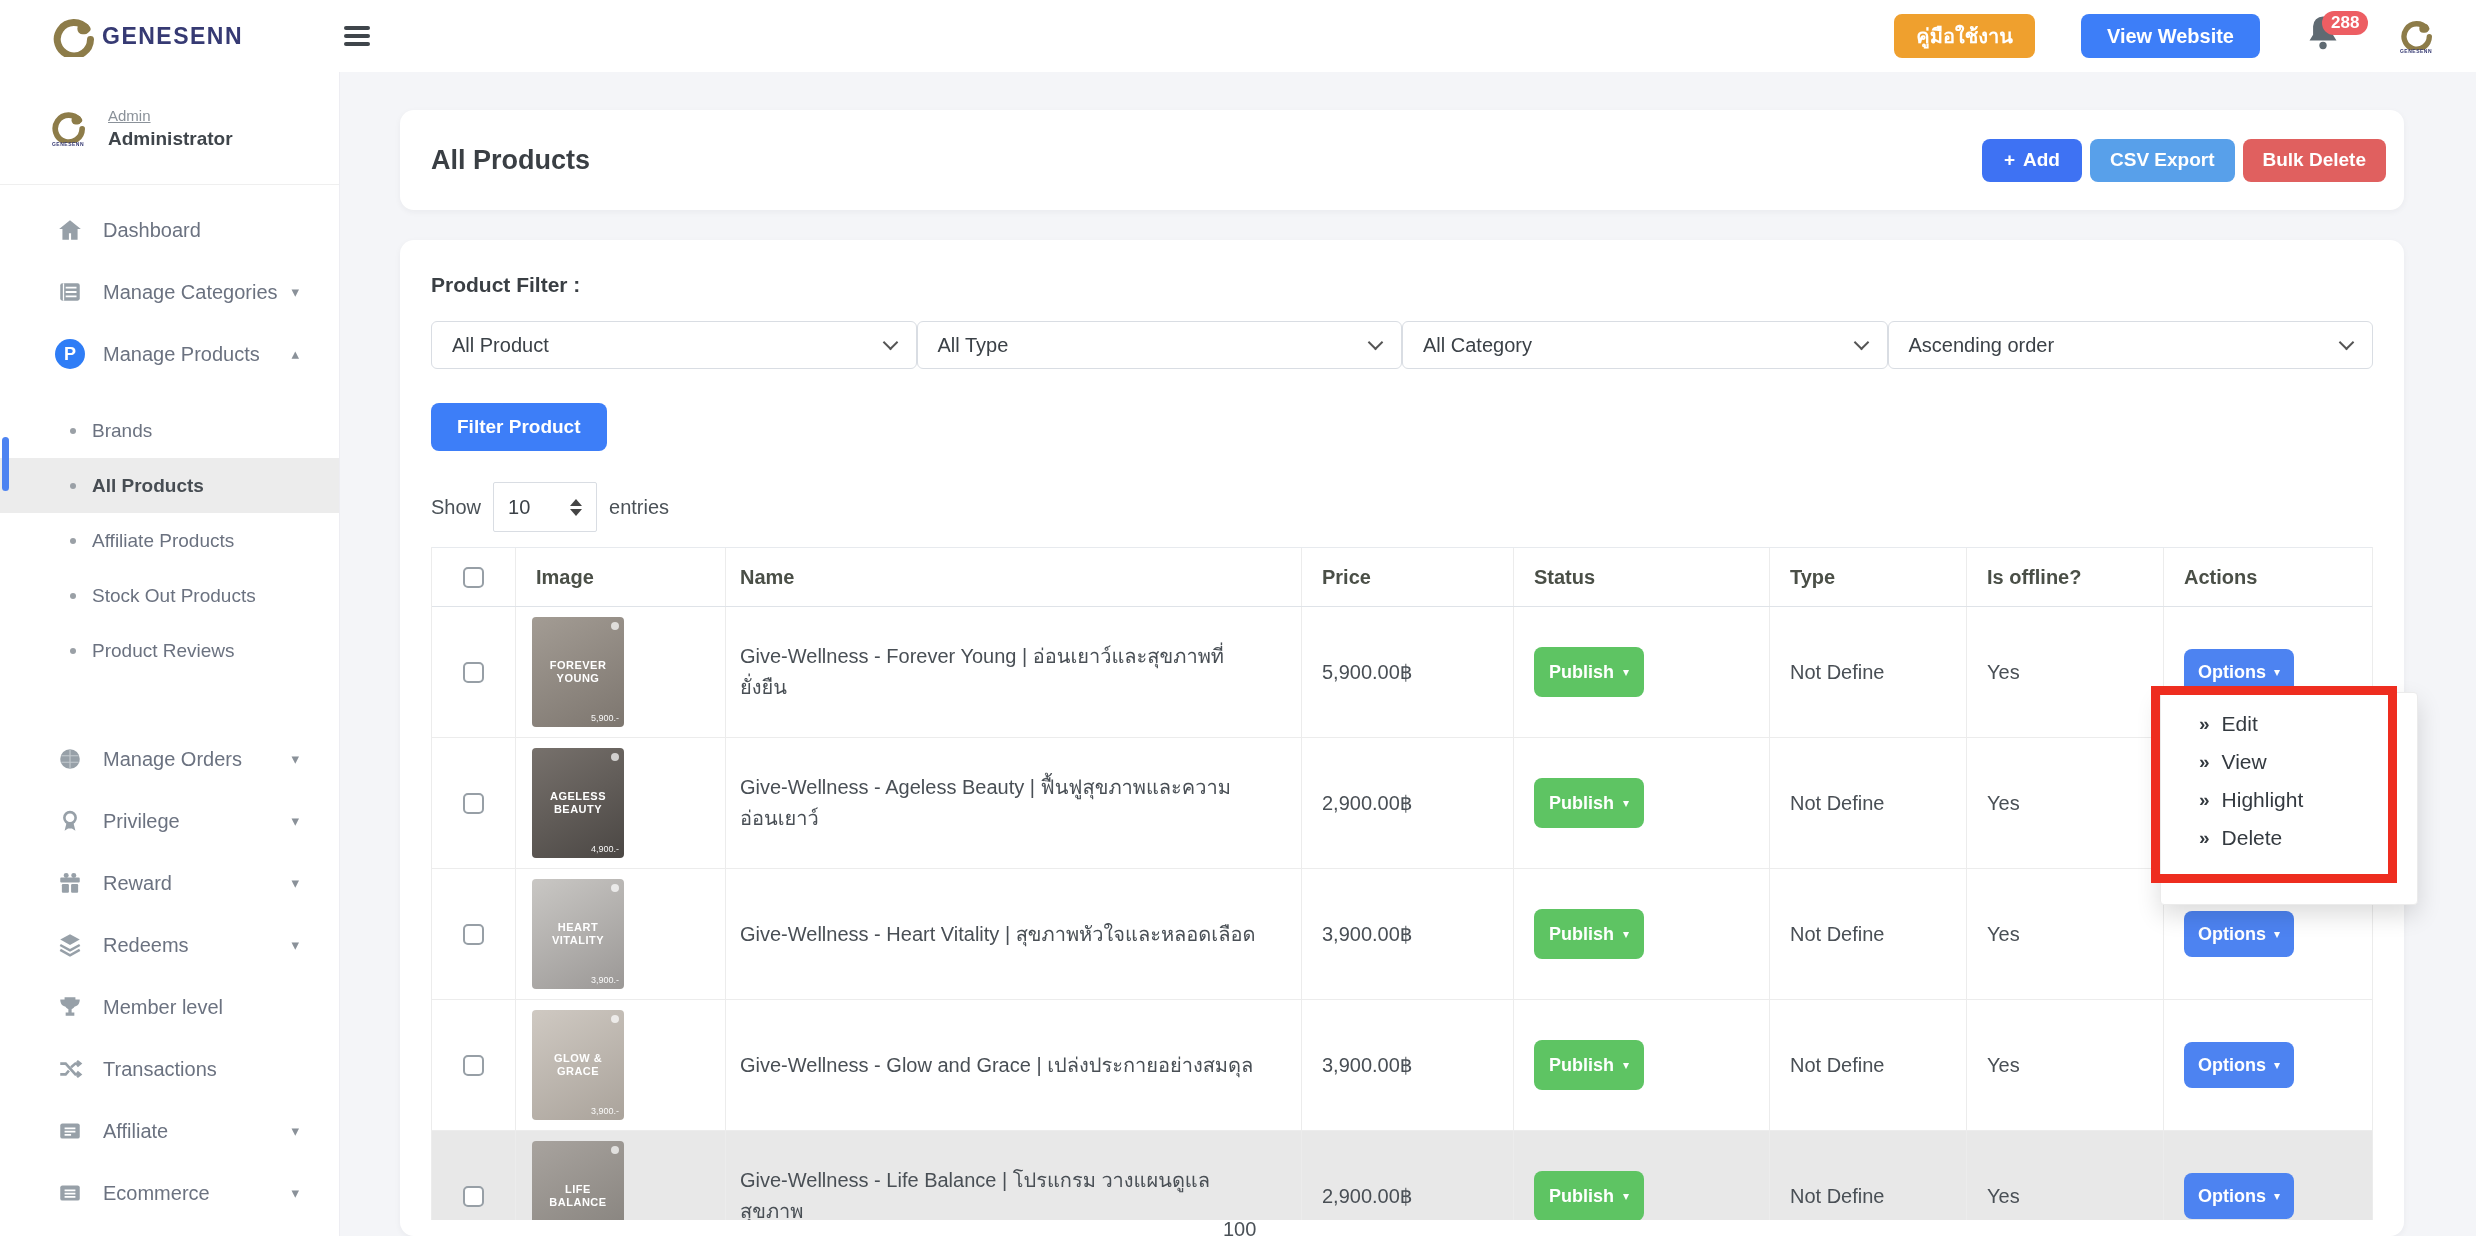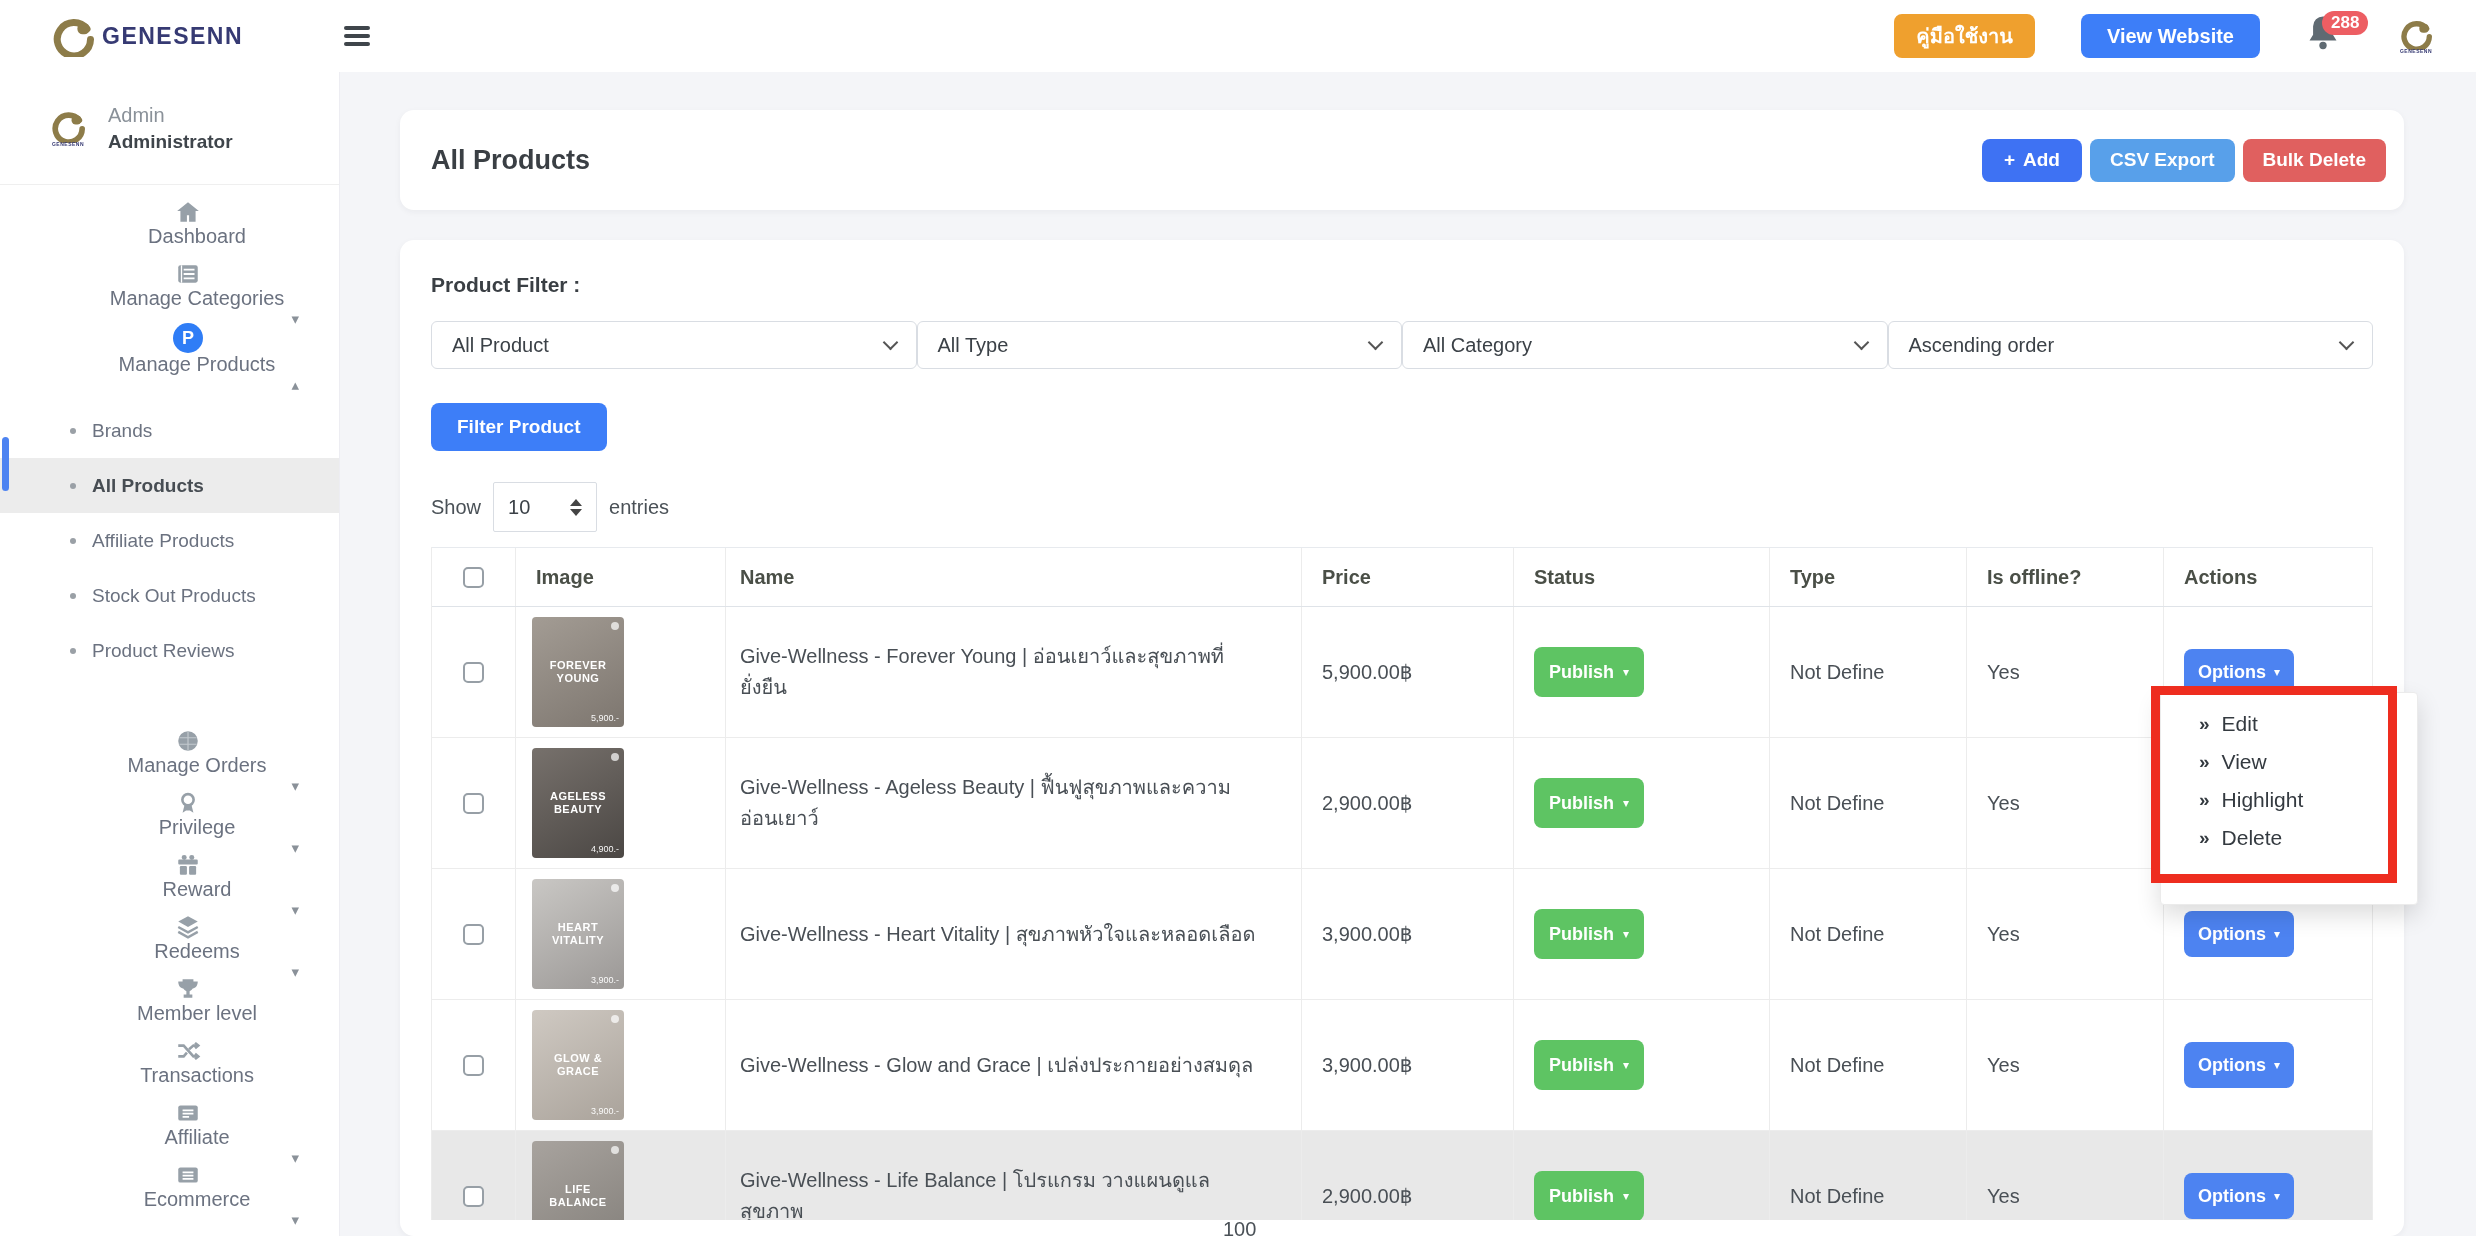--- a/index.html
+++ b/index.html
@@ -24,24 +24,24 @@
   .badge{position:absolute;left:16px;top:-2px;background:#ed5e63;color:#fff;font-size:17px;font-weight:bold;
          border-radius:14px;padding:2px 9px;}
   .avatar{width:48px;height:48px;border-radius:50%;background:#fff;display:flex;flex-direction:column;
           align-items:center;justify-content:center;cursor:pointer;}
   .logo-mini-label{font-size:5px;letter-spacing:.5px;color:#363a73;font-weight:bold;margin-top:-2px;}
 
   
   .sidebar{position:absolute;top:72px;left:0;width:340px;bottom:0;background:#fff;
            border-right:1px solid #ededf2;z-index:15;}
   .user{height:113px;display:flex;align-items:center;gap:16px;padding-left:44px;border-bottom:1px solid #efefef;}
-  .user-name{font-size:20px;color:#8a9199;margin-bottom:4px;}
+  .user-name{font-size:15px;color:#8a9199;margin-bottom:4px;text-decoration:underline;}
   .user-role{font-size:19px;font-weight:bold;color:#3f454b;}
   .nav{padding-top:14px;position:relative;}
-  .nav-item{height:62px;display:flex;align-items:center;padding-left:55px;cursor:pointer;flex-direction:column;}
+  .nav-item{height:62px;display:flex;align-items:center;padding-left:55px;cursor:pointer;}
   .nav-icon{width:30px;margin-right:18px;display:flex;justify-content:center;}
   .nav-label{font-size:20px;color:#6b7280;}
   .caret{margin-left:auto;margin-right:40px;font-size:15px;color:#8a9199;}
   .p-badge{width:30px;height:30px;border-radius:50%;background:#2f7df6;color:#fff;font-weight:bold;
            font-size:18px;display:flex;align-items:center;justify-content:center;}
   .accent-bar{position:absolute;left:2px;top:252px;width:7px;height:54px;background:#4d83f1;border-radius:4px;}
   .sub-list{padding-top:18px;padding-bottom:10px;}
   .sub-item{height:55px;display:flex;align-items:center;padding-left:70px;cursor:pointer;}
   .sub-item .dot{width:6px;height:6px;border-radius:50%;background:#9aa0a6;margin-right:16px;}
   .sub-label{font-size:19px;color:#6b7280;}

